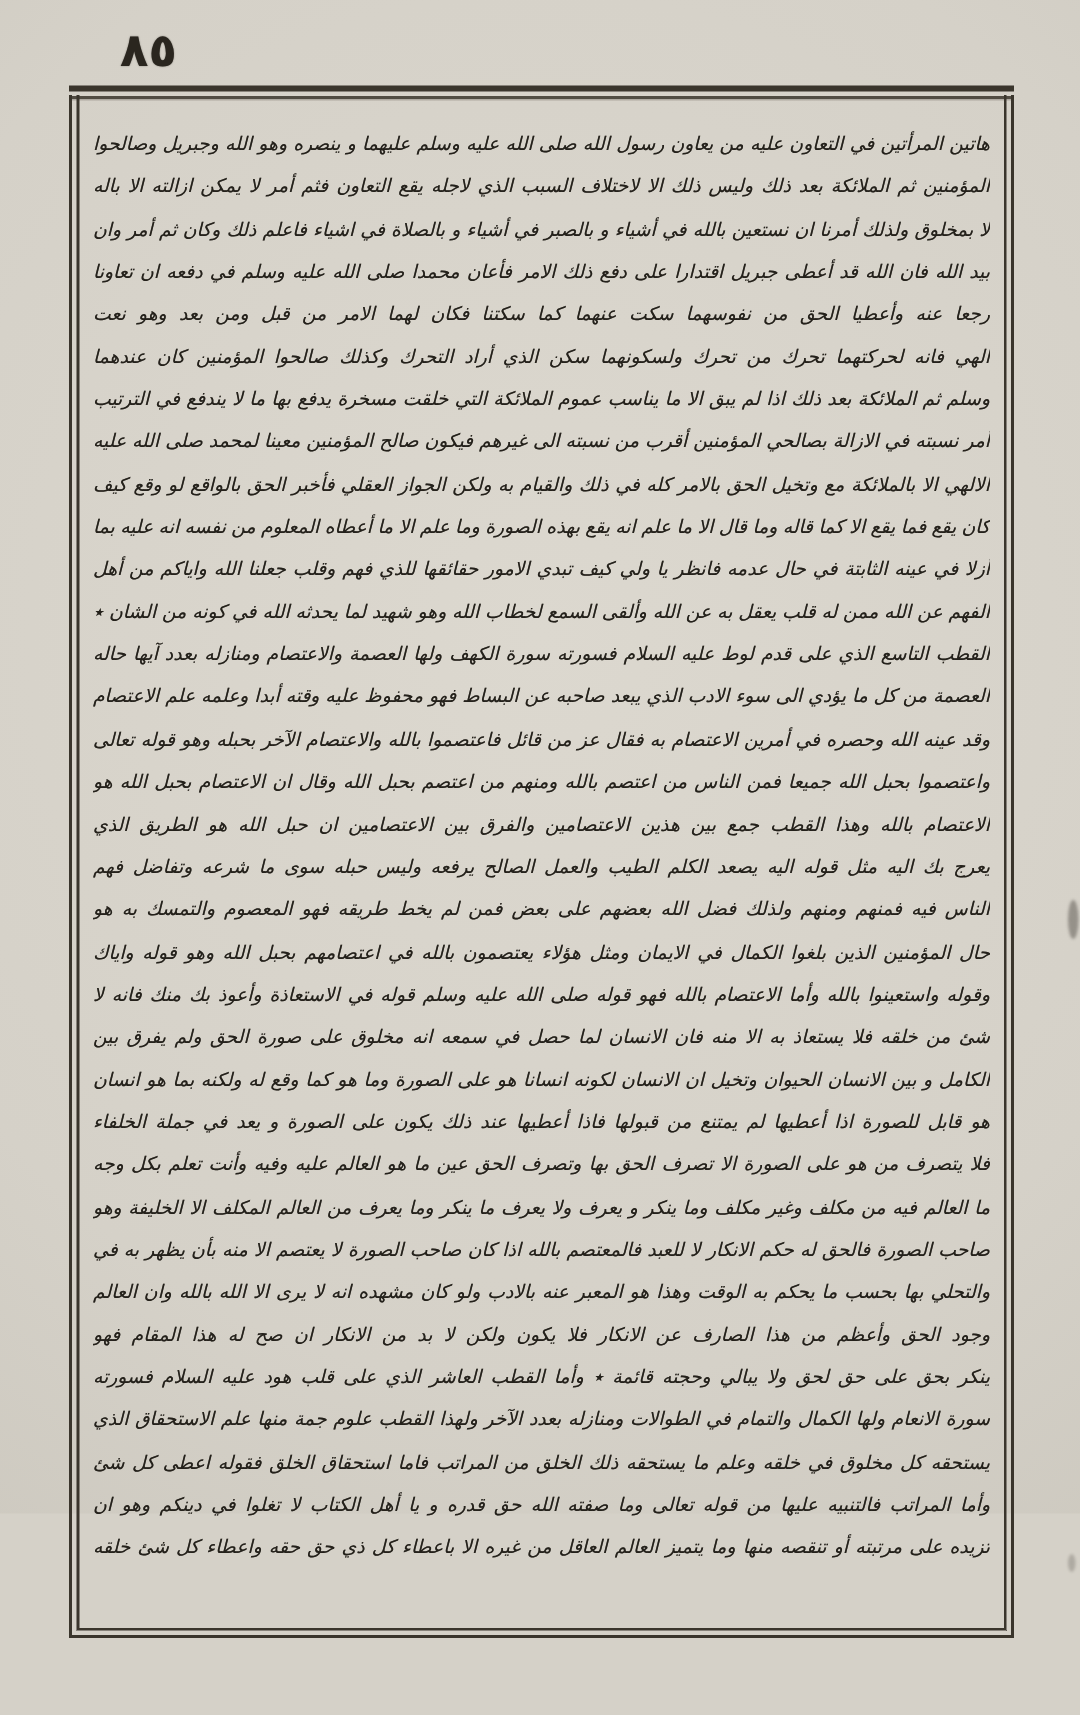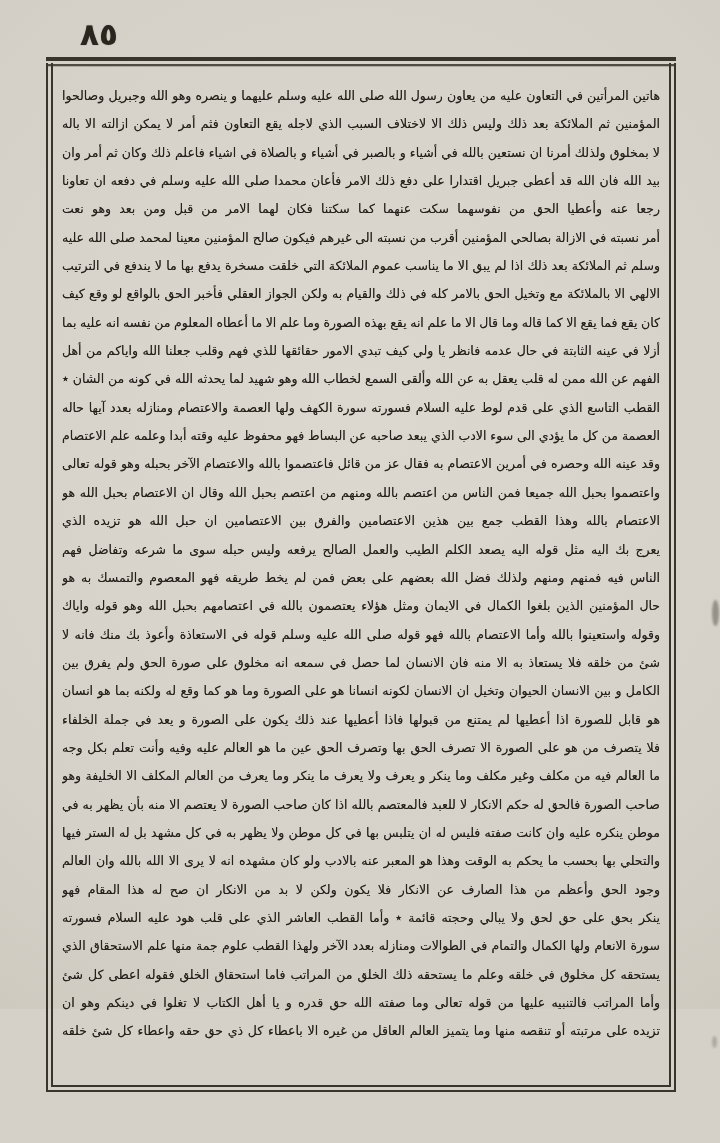--- a/index.html
+++ b/index.html
@@ -30,20 +30,21 @@
     border-top:4px solid var(--frame);
     border-bottom:2px solid rgba(58,53,44,.85);
     box-shadow:0 1px 0 rgba(58,53,44,.25);
   }
   .frame{
     position:absolute;top:63px;left:46px;width:630px;height:1029px;
     border-left:7px double var(--frame);
     border-right:7px double var(--frame);
     border-bottom:7px double var(--frame);
     box-sizing:border-box;
+    font-style:italic;
   }
   .body-text{
     position:absolute;inset:0;
     padding:19px 9px 0 9px;
     direction:rtl;
   }
   .line{
     height:28.35px;line-height:28.35px;
     font-size:12.5px;
     overflow:hidden;
@@ -67,42 +68,42 @@
 <div class="page">
   <div class="folio">٨٥</div>
   <div class="head-rule"></div>
   <div class="frame">
     <div class="body-text">
         <div class="line">هاتين المرأتين في التعاون عليه من يعاون رسول الله صلى الله عليه وسلم عليهما و ينصره وهو الله وجبريل وصالحوا</div>
         <div class="line">المؤمنين ثم الملائكة بعد ذلك وليس ذلك الا لاختلاف السبب الذي لاجله يقع التعاون فثم أمر لا يمكن ازالته الا باله</div>
         <div class="line">لا بمخلوق ولذلك أمرنا ان نستعين بالله في أشياء و بالصبر في أشياء و بالصلاة في اشياء فاعلم ذلك وكان ثم أمر وان كان</div>
         <div class="line">بيد الله فان الله قد أعطى جبريل اقتدارا على دفع ذلك الامر فأعان محمدا صلى الله عليه وسلم في دفعه ان تعاونا عليه وان</div>
         <div class="line">رجعا عنه وأعطيا الحق من نفوسهما سكت عنهما كما سكتنا فكان لهما الامر من قبل ومن بعد وهو نعت</div>
+        <div class="line">الهي فانه لحركتهما تحرك من تحرك ولسكونهما سكن الذي أراد التحرك وكذلك صالحوا المؤمنين كان عندهما</div>
+        <div class="line">وسلم ثم الملائكة بعد ذلك اذا لم يبق الا ما يناسب عموم الملائكة التي خلقت مسخرة يدفع بها ما لا يندفع في الترتيب</div>
         <div class="line">أمر نسبته في الازالة بصالحي المؤمنين أقرب من نسبته الى غيرهم فيكون صالح المؤمنين معينا لمحمد صلى الله عليه</div>
-        <div class="line">وسلم ثم الملائكة بعد ذلك اذا لم يبق الا ما يناسب عموم الملائكة التي خلقت مسخرة يدفع بها ما لا يندفع في الترتيب</div>
         <div class="line">الالهي الا بالملائكة مع وتخيل الحق بالامر كله في ذلك والقيام به ولكن الجواز العقلي فأخبر الحق بالواقع لو وقع كيف</div>
         <div class="line">كان يقع فما يقع الا كما قاله وما قال الا ما علم انه يقع بهذه الصورة وما علم الا ما أعطاه المعلوم من نفسه انه عليه بما شهده</div>
         <div class="line">أزلا في عينه الثابتة في حال عدمه فانظر يا ولي كيف تبدي الامور حقائقها للذي فهم وقلب جعلنا الله واياكم من أهل</div>
         <div class="line">الفهم عن الله ممن له قلب يعقل به عن الله وألقى السمع لخطاب الله وهو شهيد لما يحدثه الله في كونه من الشان ٭ وأما</div>
         <div class="line">القطب التاسع الذي على قدم لوط عليه السلام فسورته سورة الكهف ولها العصمة والاعتصام ومنازله بعدد آيها حاله</div>
         <div class="line">العصمة من كل ما يؤدي الى سوء الادب الذي يبعد صاحبه عن البساط فهو محفوظ عليه وقته أبدا وعلمه علم الاعتصام</div>
         <div class="line">وقد عينه الله وحصره في أمرين الاعتصام به فقال عز من قائل فاعتصموا بالله والاعتصام الآخر بحبله وهو قوله تعالى</div>
         <div class="line">واعتصموا بحبل الله جميعا فمن الناس من اعتصم بالله ومنهم من اعتصم بحبل الله وقال ان الاعتصام بحبل الله هو عين</div>
-        <div class="line">الاعتصام بالله وهذا القطب جمع بين هذين الاعتصامين والفرق بين الاعتصامين ان حبل الله هو تزيده الذي</div>
+        <div class="line">الاعتصام بالله وهذا القطب جمع بين هذين الاعتصامين والفرق بين الاعتصامين ان حبل الله هو الطريق الذي</div>
         <div class="line">يعرج بك اليه مثل قوله اليه يصعد الكلم الطيب والعمل الصالح يرفعه وليس حبله سوى ما شرعه وتفاضل فهم</div>
         <div class="line">الناس فيه فمنهم ومنهم ولذلك فضل الله بعضهم على بعض فمن لم يخط طريقه فهو المعصوم والتمسك به هو الاعتصام وعليه</div>
         <div class="line">حال المؤمنين الذين بلغوا الكمال في الايمان ومثل هؤلاء يعتصمون بالله في اعتصامهم بحبل الله وهو قوله واياك نستعين</div>
         <div class="line">وقوله واستعينوا بالله وأما الاعتصام بالله فهو قوله صلى الله عليه وسلم قوله في الاستعاذة وأعوذ بك منك فانه لا يقاومه</div>
         <div class="line">شئ من خلقه فلا يستعاذ به الا منه فان الانسان لما حصل في سمعه انه مخلوق على صورة الحق ولم يفرق بين الانسان</div>
         <div class="line">الكامل و بين الانسان الحيوان وتخيل ان الانسان لكونه انسانا هو على الصورة وما هو كما وقع له ولكنه بما هو انسان</div>
         <div class="line">هو قابل للصورة اذا أعطيها لم يمتنع من قبولها فاذا أعطيها عند ذلك يكون على الصورة و يعد في جملة الخلفاء</div>
         <div class="line">فلا يتصرف من هو على الصورة الا تصرف الحق بها وتصرف الحق عين ما هو العالم عليه وفيه وأنت تعلم بكل وجه</div>
         <div class="line">ما العالم فيه من مكلف وغير مكلف وما ينكر و يعرف ولا يعرف ما ينكر وما يعرف من العالم المكلف الا الخليفة وهو</div>
         <div class="line">صاحب الصورة فالحق له حكم الانكار لا للعبد فالمعتصم بالله اذا كان صاحب الصورة لا يعتصم الا منه بأن يظهر به في</div>
-        <div class="line">موطن ينكره عليه وان كانت صفته فليس له ان يتلبس بها في كل موطن ولا يظهر به في كل مشهد بل له الستر فيها</div>
         <div class="line">والتحلي بها بحسب ما يحكم به الوقت وهذا هو المعبر عنه بالادب ولو كان مشهده انه لا يرى الا الله بالله وان العالم عين</div>
         <div class="line">وجود الحق وأعظم من هذا الصارف عن الانكار فلا يكون ولكن لا بد من الانكار ان صح له هذا المقام فهو</div>
         <div class="line">ينكر بحق على حق لحق ولا يبالي وحجته قائمة ٭ وأما القطب العاشر الذي على قلب هود عليه السلام فسورته</div>
         <div class="line">سورة الانعام ولها الكمال والتمام في الطوالات ومنازله بعدد الآخر ولهذا القطب علوم جمة منها علم الاستحقاق الذي</div>
         <div class="line">يستحقه كل مخلوق في خلقه وعلم ما يستحقه ذلك الخلق من المراتب فاما استحقاق الخلق فقوله اعطى كل شئ خلقه</div>
         <div class="line">وأما المراتب فالتنبيه عليها من قوله تعالى وما صفته الله حق قدره و يا أهل الكتاب لا تغلوا في دينكم وهو ان</div>
         <div class="line">تزيده على مرتبته أو تنقصه منها وما يتميز العالم العاقل من غيره الا باعطاء كل ذي حق حقه واعطاء كل شئ خلقه ومتى</div>
       </div>
   </div>
   <div class="smudge s1"></div>

